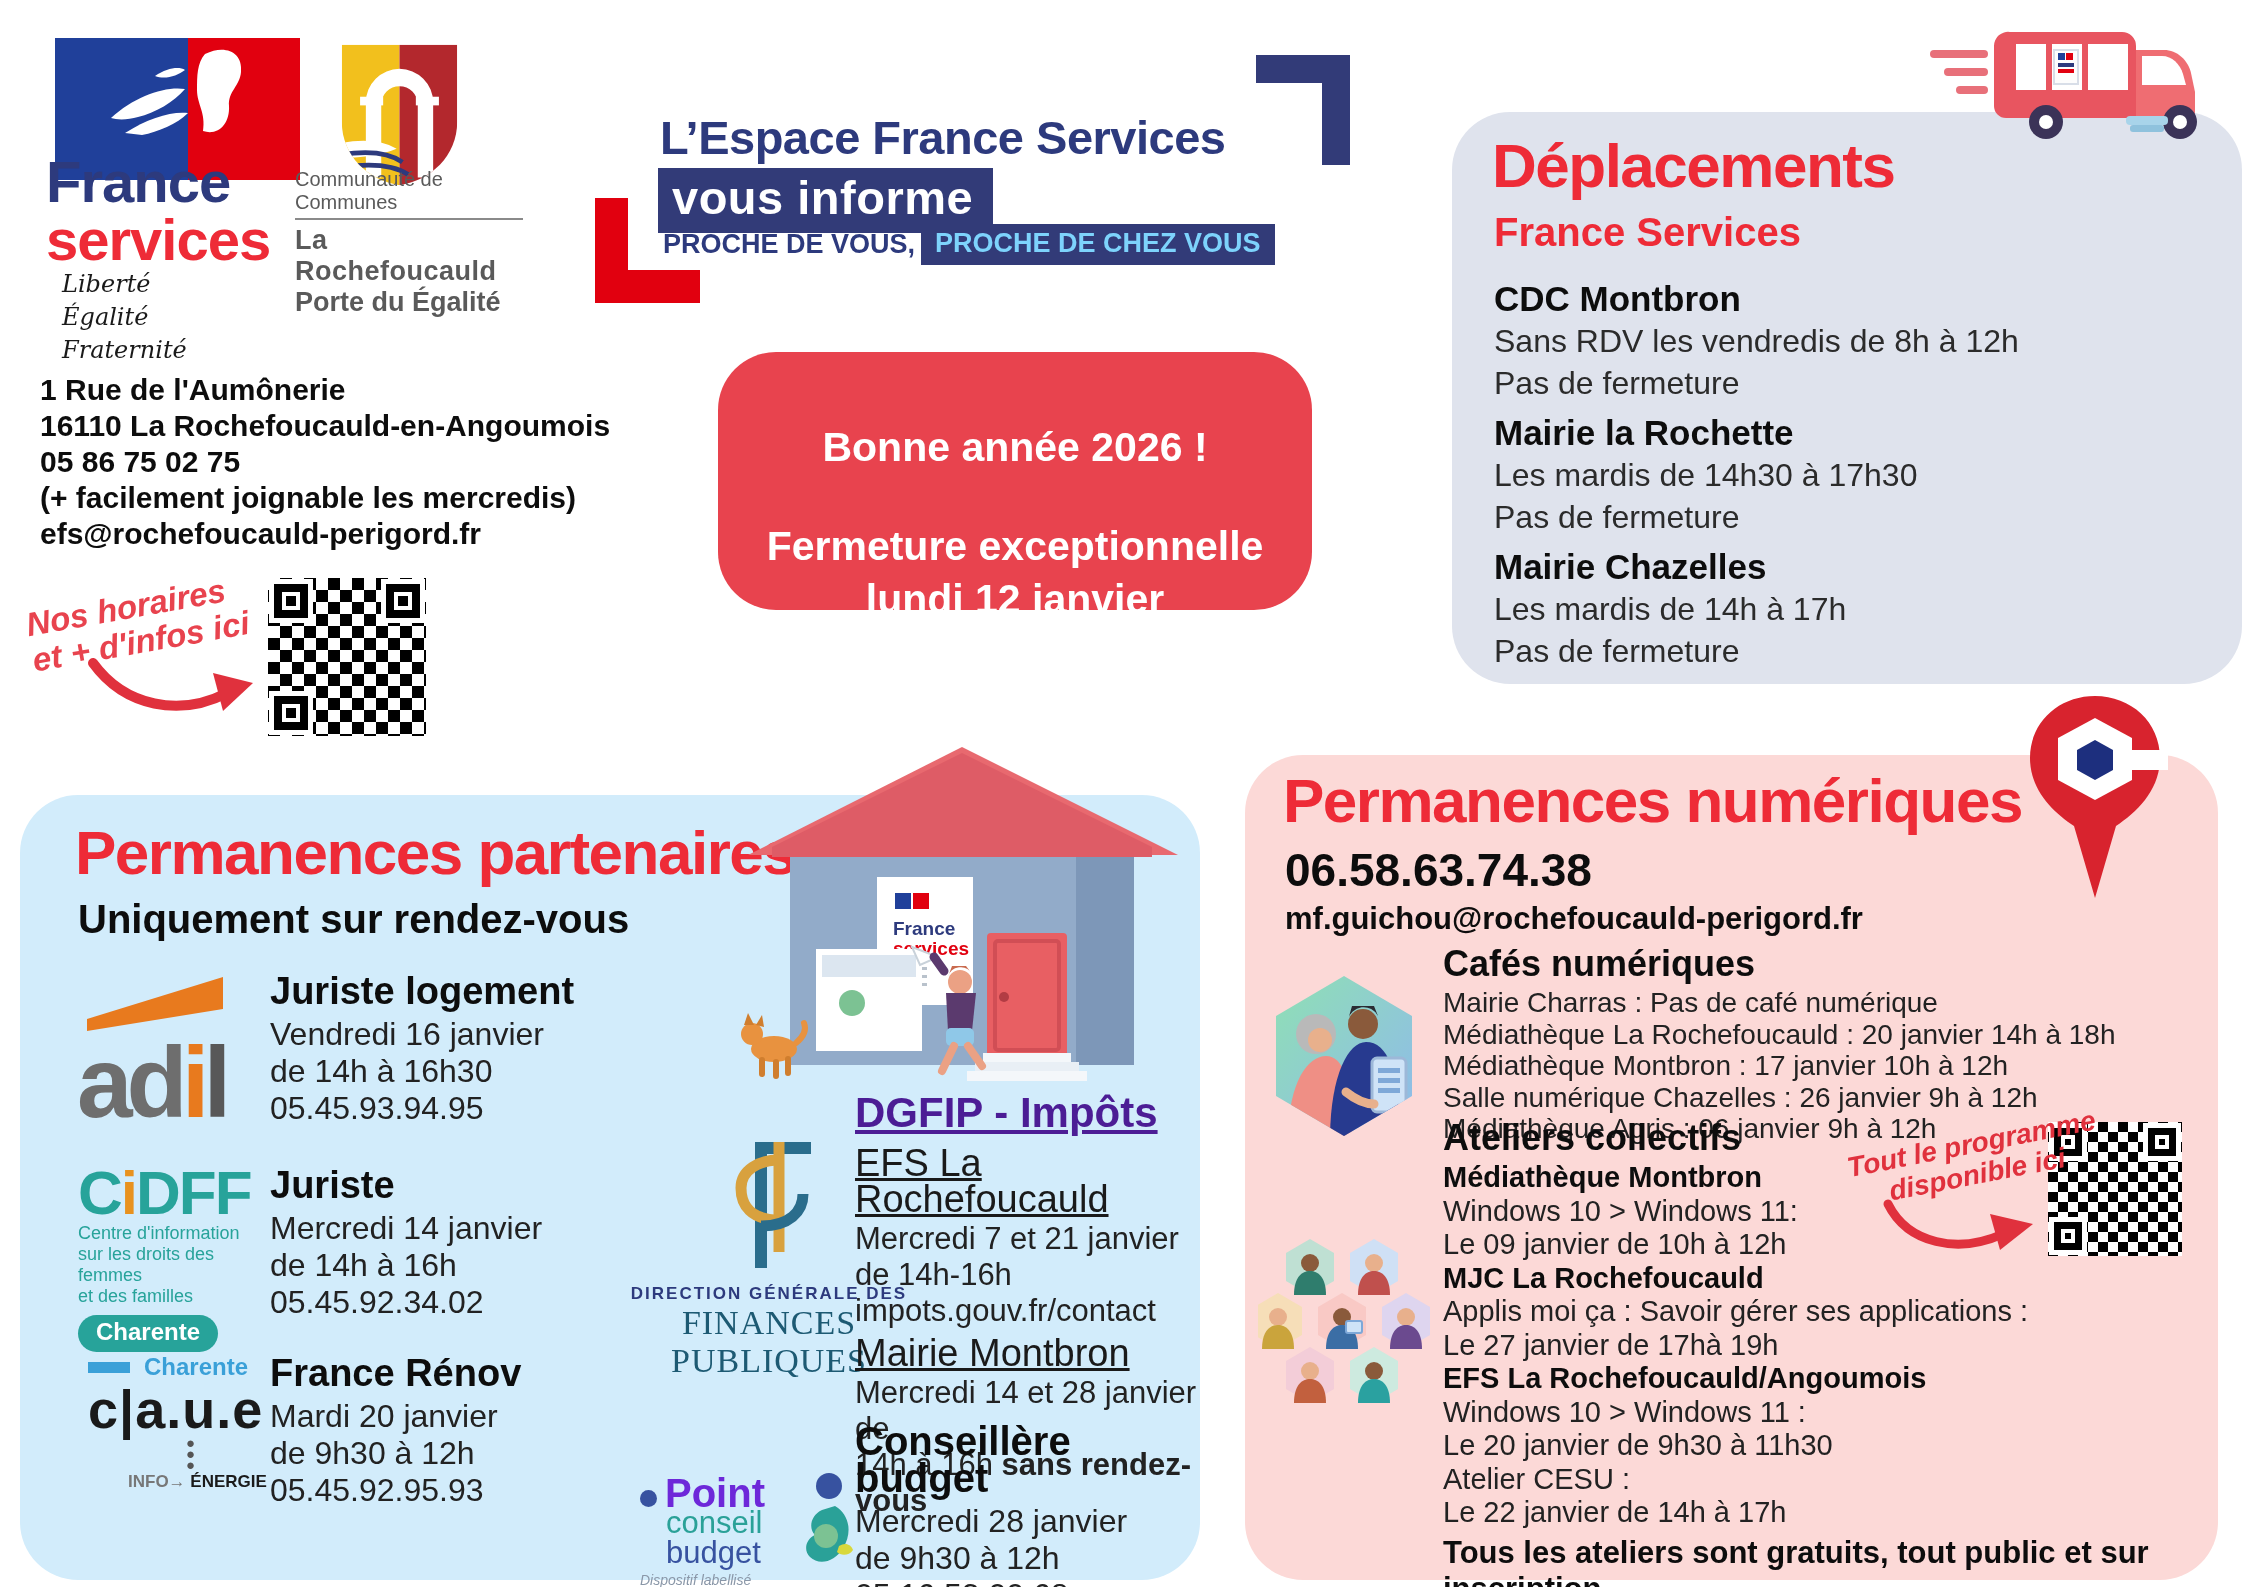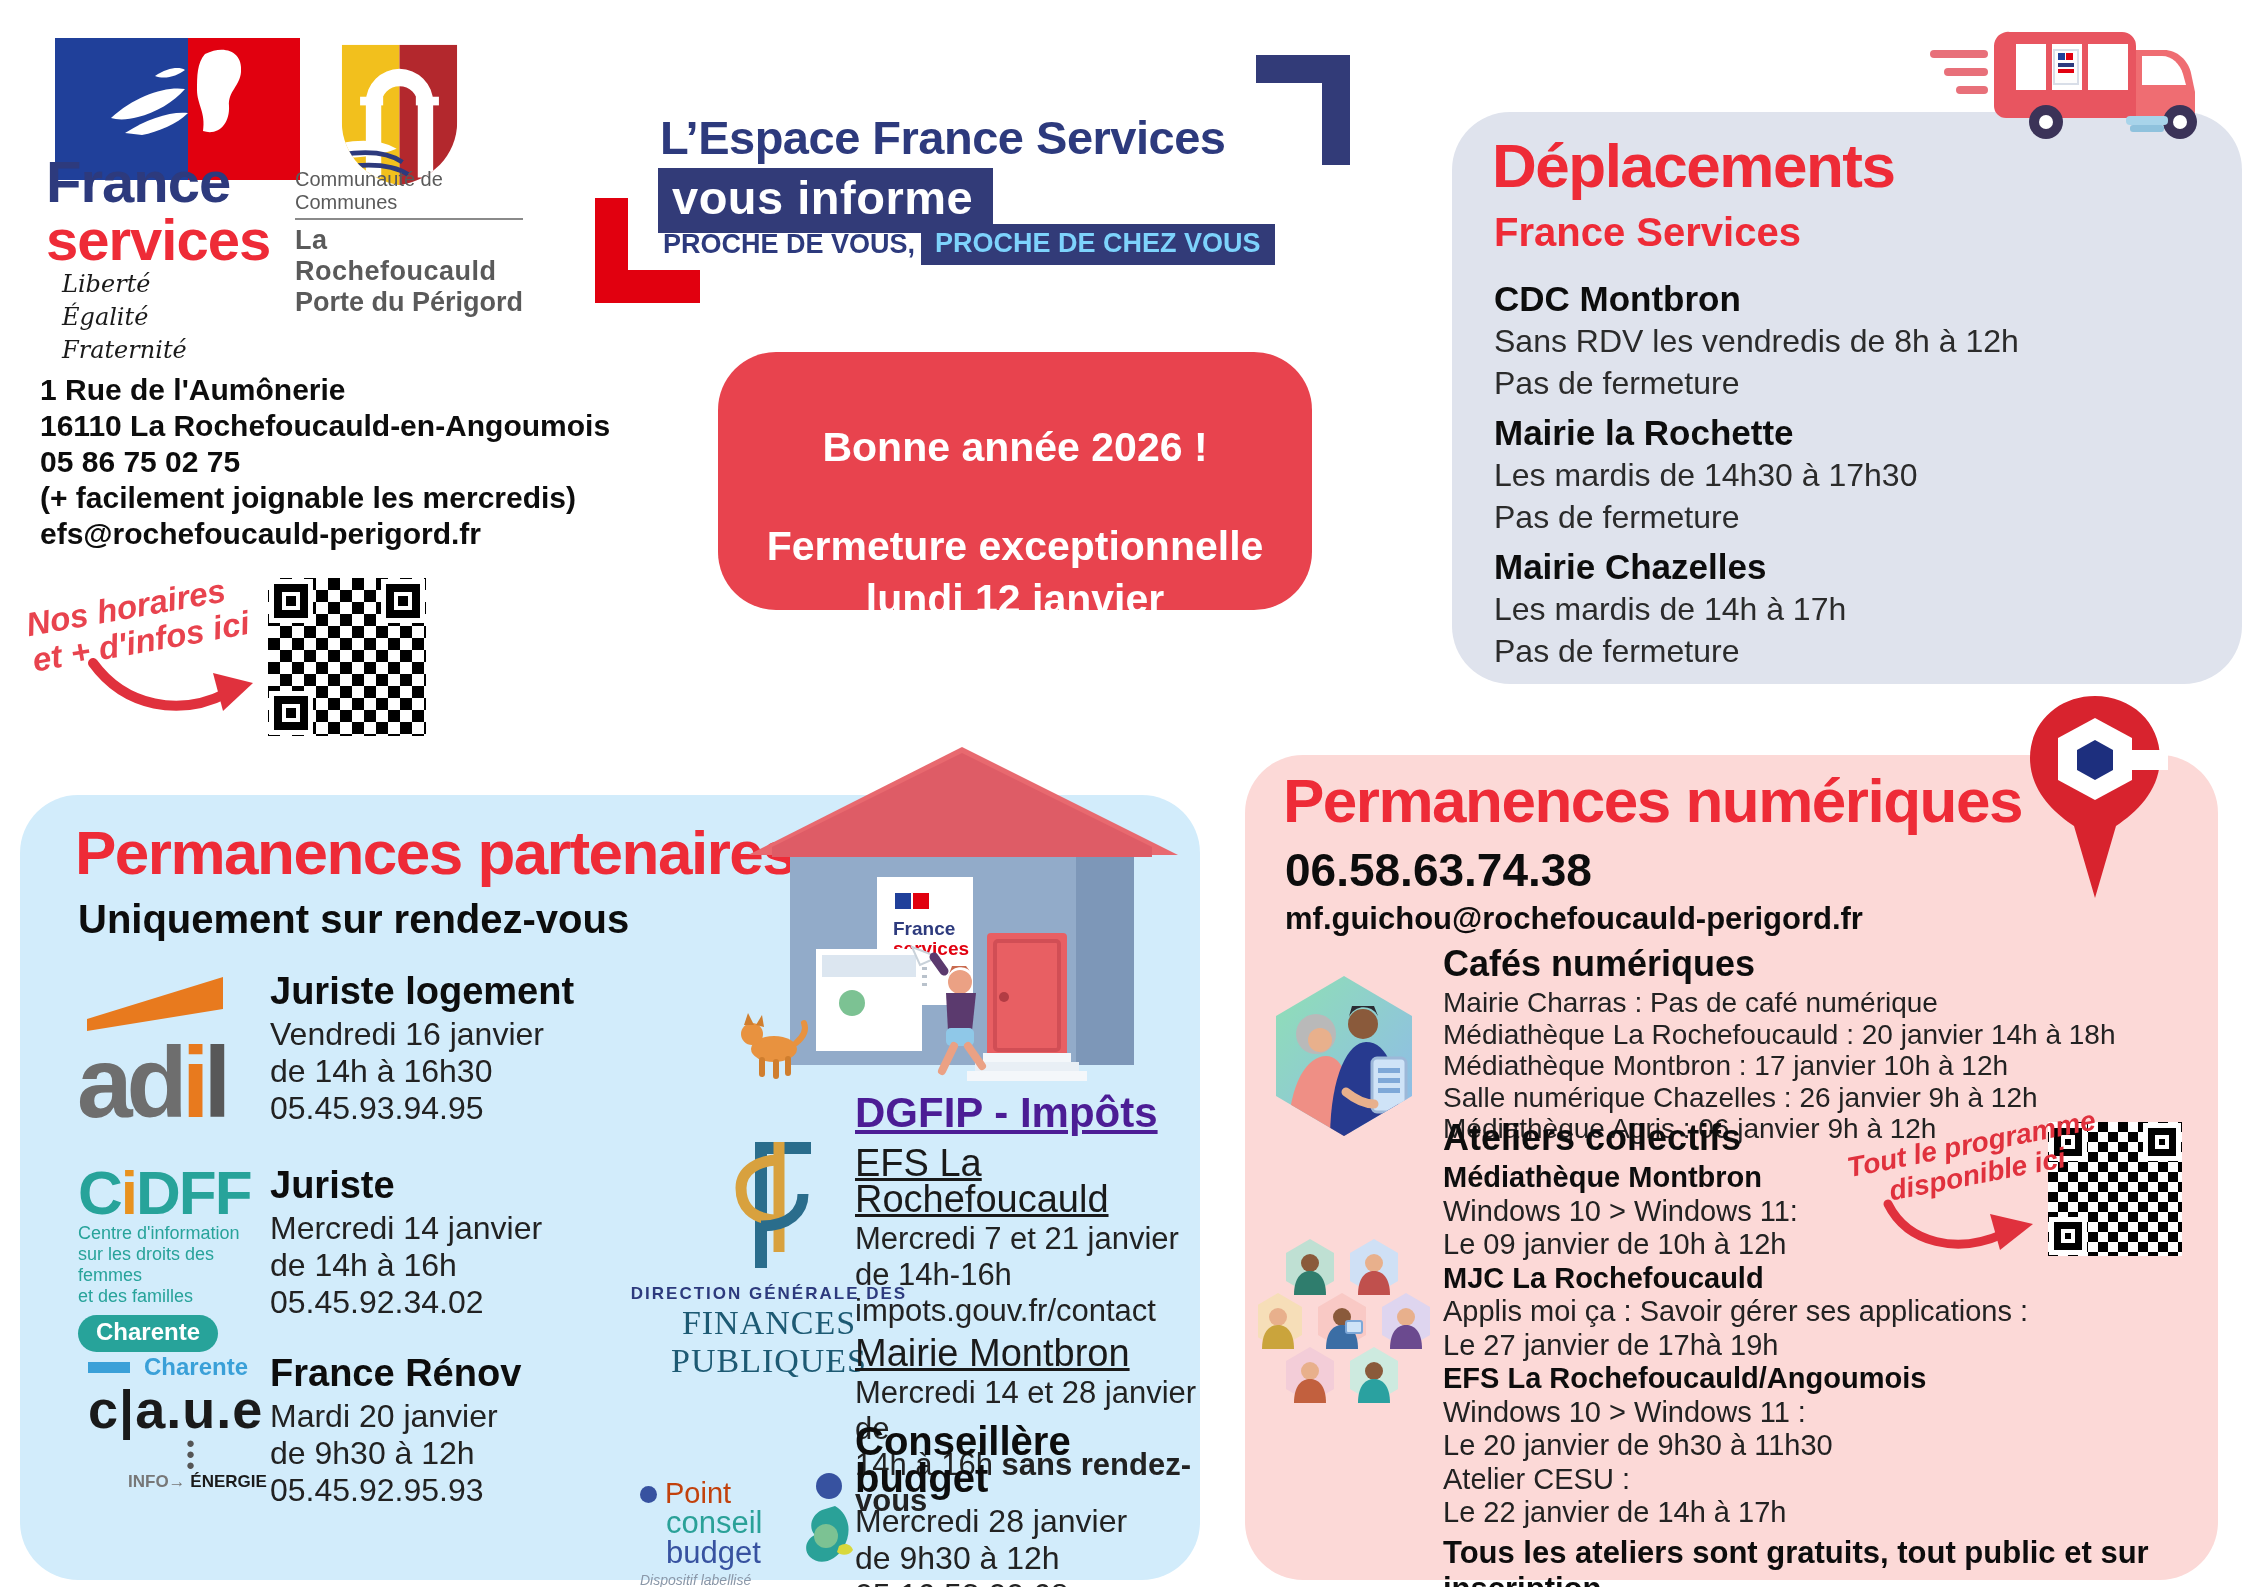--- a/index.html
+++ b/index.html
@@ -102,21 +102,21 @@
 
   
   #dgfip-logo { position:absolute; left:584px; top:335px; width:330px; text-align:center; color:#1d5a73; }
   #dgfip-mono { width:120px; height:150px; margin:0 auto; }
   #dgfip-l1 { font-size:17px; font-weight:bold; letter-spacing:2px; color:#2d3a7d; }
   #dgfip-l2 { font-family:"Liberation Serif", serif; font-size:34px; letter-spacing:1px; color:#1d5a73; }
   #dgfip-text { left:835px; top:300px; font-size:31px; line-height:36px; color:#222; position:absolute; }
   #dgfip-text .h1 { font-size:42px; font-weight:bold; text-decoration:underline; color:#4c1d95; margin-bottom:14px; }
   #dgfip-text .loc { font-size:38px; text-decoration:underline; color:#1a1a1a; margin:6px 0 4px 0; }
   #pcb-logo { position:absolute; left:620px; top:683px; width:200px; }
-  #pcb-logo .w1 { color:#c2410c; font-size:29px; line-height:30px; }
+  #pcb-logo .w1 { color:#6d28d9; font-size:40px; line-height:30px;font-weight:bold; }
   #pcb-logo .dot { display:inline-block; width:17px; height:17px; border-radius:50%; background:#3752a0; margin-right:8px; }
   #pcb-logo .w2 { color:#2aa198; font-size:31px; line-height:30px; margin-left:26px; }
   #pcb-logo .w3 { color:#3752a0; font-size:31px; line-height:30px; margin-left:26px; }
   #pcb-logo .sub { color:#8a97a8; font-size:14px; font-style:italic; margin-top:4px; }
   #pcb-i { position:absolute; left:155px; top:-6px; width:62px; height:100px; }
   #svc-budget { left:835px; top:628px; }
   #svc-budget .svc { font-size:40px; }
 
   
   #house { left:732px; top:735px; width:462px; height:348px; z-index:3; }
@@ -178,21 +178,21 @@
       <rect x="82" y="56" width="24" height="9" fill="#fff"></rect>
       <path d="M-5,106 Q38,96 62,110 Q38,120 -5,120 Z" fill="#fff"></path>
       <path d="M-5,118 Q45,108 68,124" stroke="#2d3a7d" stroke-width="5" fill="none"></path>
       <path d="M-5,131 Q50,121 74,137" stroke="#2d3a7d" stroke-width="5" fill="none"></path>
     </g>
   </svg>
   <div class="abs" id="cdc-text">
     <div id="cdc-l1">Communauté de Communes</div>
     <div id="cdc-rule"></div>
     <div id="cdc-l2">La Rochefoucauld</div>
-    <div id="cdc-l3">Porte du Périgord</div>
+    <div id="cdc-l3">Porte du Égalité</div>
   </div>
 
   <div class="abs" id="address">
     <div>1 Rue de l'Aumônerie</div>
     <div>16110 La Rochefoucauld-en-Angoumois</div>
     <div>05 86 75 02 75</div>
     <div>(+ facilement joignable les mercredis)</div>
     <div>efs@rochefoucauld-perigord.fr</div>
   </div>
 

